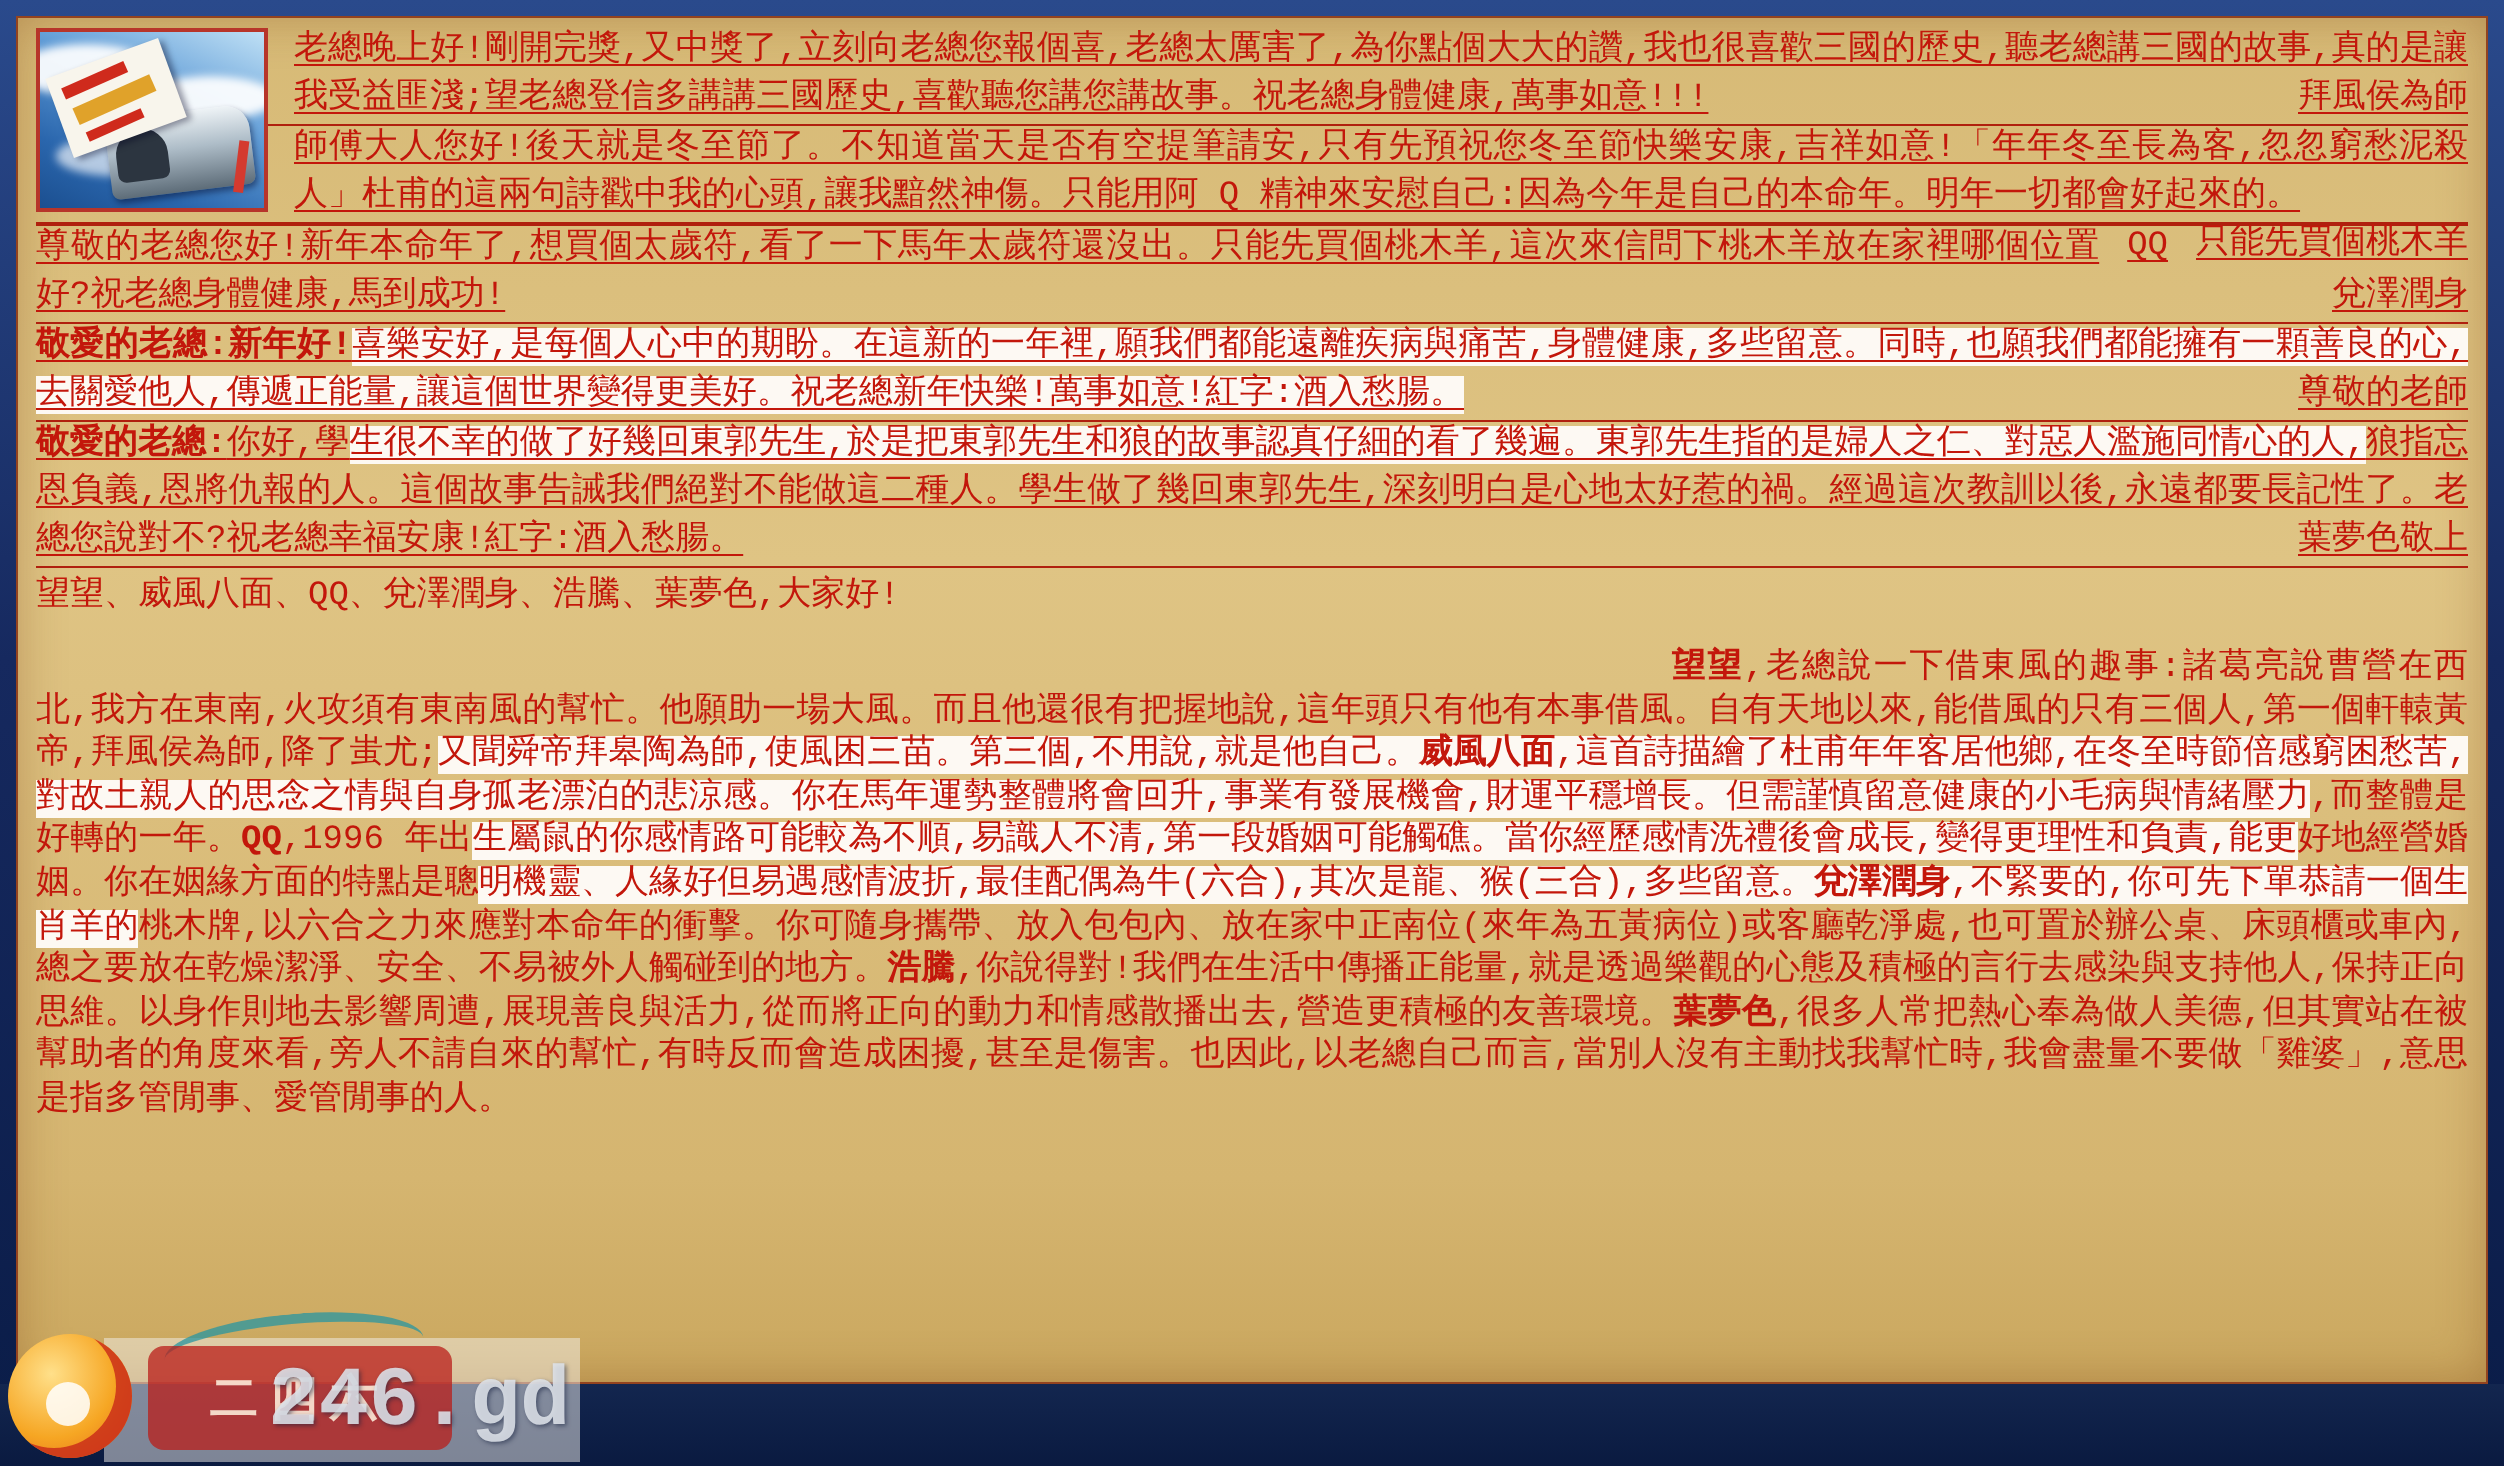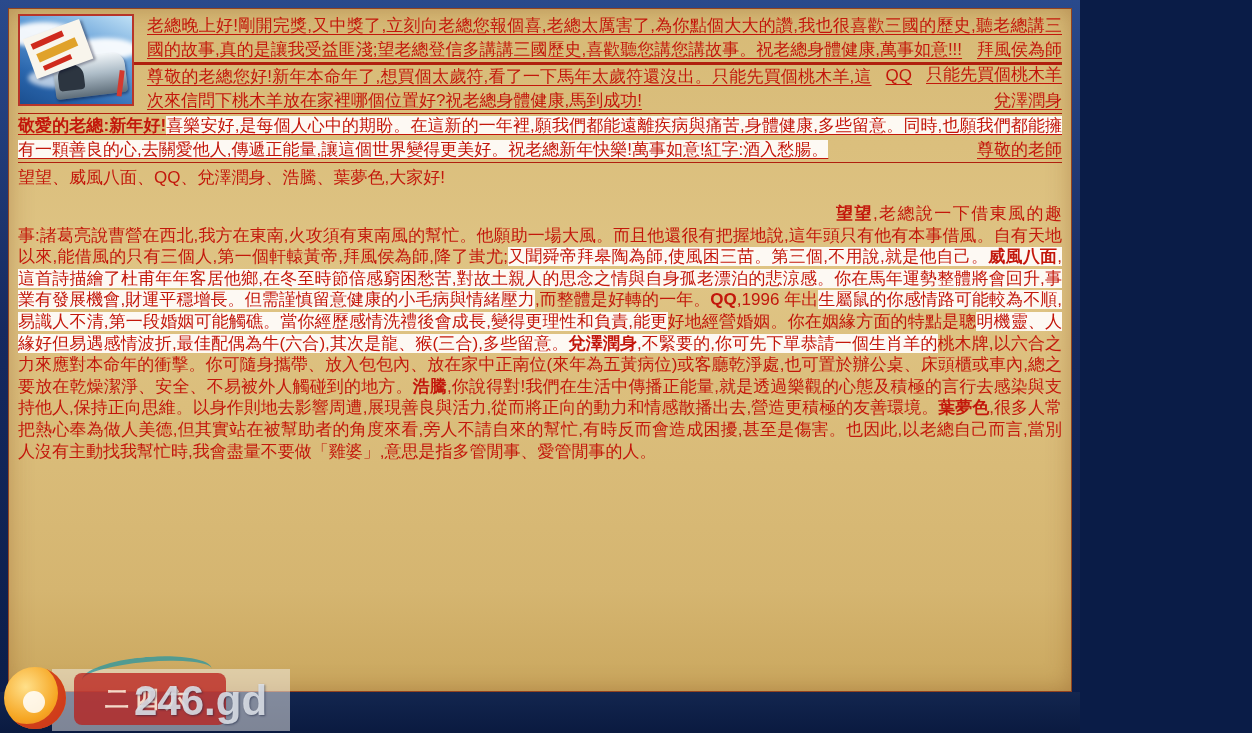--- a/index.html
+++ b/index.html
@@ -1,18 +1,18 @@
 <!DOCTYPE html>
 <html><head>
 <meta charset="utf-8">
 <style>
   html,body{margin:0;padding:0;background:#0a1c47;}
-  .frame{position:relative;width:1080px;height:733px;overflow:hidden;
+  .frame{position:relative;width:1252px;height:733px;overflow:hidden;
     background:linear-gradient(180deg,#2a4a8c 0%,#16295f 45%,#0a1c47 100%);
-    font-family:Liberation Sans, sans-serif;}
+    font-family:Liberation Mono, monospace;}
   .panel{position:absolute;left:8px;top:8px;right:8px;bottom:41px;box-sizing:border-box;
     background:linear-gradient(180deg,#d7ba76 0%,#dfc484 40%,#d5b570 85%,#caa75e 100%);
     box-shadow:inset 0 0 0 1px #93431f, inset 0 0 24px rgba(120,60,18,.35);
     padding:6px 10px;}
   .content{color:#c3170b;font-size:17px;text-align:justify;}
   .letter{line-height:24px;text-decoration:underline;text-decoration-thickness:1px;
     text-underline-offset:3px;border-bottom:1px solid #b0200e;}
   .sig{float:right;text-decoration:underline;text-underline-offset:3px;padding-left:14px;}
   .hl{background:#fdf9f3;}
   .b{font-weight:bold;}
@@ -76,24 +76,25 @@
         </div>
         <div class="card">
           <div class="card-mark m1"></div>
           <div class="card-mark m2"></div>
           <div class="card-mark m3"></div>
         </div>
       </div>
 
       <div>
           <div class="letter"><span>老總晚上好!剛開完獎,又中獎了,立刻向老總您報個喜,老總太厲害了,為你點個大大的讚,我也很喜歡三國的歷史,聽老總講三國的故事,真的是讓我受益匪淺;望老總登信多講講三國歷史,喜歡聽您講您講故事。祝老總身體健康,萬事如意!!!</span><span class="sig">拜風侯為師</span></div>
-          <div class="letter"><span class="sig">只能先買個桃木羊</span></div>
+          <div class="letter"><span>師傅大人您好!後天就是冬至節了。不知道當天是否有空提筆請安,只有先預祝您冬至節快樂安康,吉祥如意!「年年冬至長為客,忽忽窮愁泥殺人」杜甫的這兩句詩戳中我的心頭,讓我黯然神傷。只能用阿 Q 精神來安慰自己:因為今年是自己的本命年。明年一切都會好起來的。</span><span class="sig">只能先買個桃木羊</span></div>
           <div class="letter"><span class="sig">QQ</span></div>
           <div class="letter"><span>尊敬的老總您好!新年本命年了,想買個太歲符,看了一下馬年太歲符還沒出。只能先買個桃木羊,這次來信問下桃木羊放在家裡哪個位置好?祝老總身體健康,馬到成功!</span><span class="sig">兌澤潤身</span></div>
           <div class="letter"><span class="b">敬愛的老總:新年好!</span><span class="hl">喜樂安好,是每個人心中的期盼。在這新的一年裡,願我們都能遠離疾病與痛苦,身體健康,多些留意。同時,也願我們都能擁有一顆善良的心,去關愛他人,傳遞正能量,讓這個世界變得更美好。祝老總新年快樂!萬事如意!紅字:酒入愁腸。</span><span class="sig">尊敬的老師</span></div>
+          <div class="letter"><span class="b">敬愛的老總:</span><span>你好,學</span><span class="hl">生很不幸的做了好幾回東郭先生,於是把東郭先生和狼的故事認真仔細的看了幾遍。東郭先生指的是婦人之仁、對惡人濫施同情心的人,</span><span>狼指忘恩負義,恩將仇報的人。這個故事告誡我們絕對不能做這二種人。學生做了幾回東郭先生,深刻明白是心地太好惹的禍。經過這次教訓以後,永遠都要長記性了。老總您說對不?祝老總幸福安康!紅字:酒入愁腸。</span><span class="sig">葉夢色敬上</span></div>
         </div>
 
       <div class="greeting">望望、威風八面、QQ、兌澤潤身、浩騰、葉夢色,大家好!</div>
 
       <div class="reply"><span class="b">望望</span><span>,老總說一下借東風的趣事:諸葛亮說曹營在西北,我方在東南,火攻須有東南風的幫忙。他願助一場大風。而且他還很有把握地說,這年頭只有他有本事借風。自有天地以來,能借風的只有三個人,第一個軒轅黃帝,拜風侯為師,降了蚩尤;</span><span class="hl">又聞舜帝拜皋陶為師,使風困三苗。第三個,不用說,就是他自己。</span><span class="b hl">威風八面</span><span class="hl">,這首詩描繪了杜甫年年客居他鄉,在冬至時節倍感窮困愁苦,對故土親人的思念之情與自身孤老漂泊的悲涼感。你在馬年運勢整體將會回升,事業有發展機會,財運平穩增長。但需謹慎留意健康的小毛病與情緒壓力</span><span>,而整體是好轉的一年。</span><span class="b">QQ</span><span>,1996 年出</span><span class="hl">生屬鼠的你感情路可能較為不順,易識人不清,第一段婚姻可能觸礁。當你經歷感情洗禮後會成長,變得更理性和負責,能更</span><span>好地經營婚姻。你在姻緣方面的特點是聰</span><span class="hl">明機靈、人緣好但易遇感情波折,最佳配偶為牛(六合),其次是龍、猴(三合),多些留意。</span><span class="b hl">兌澤潤身</span><span class="hl">,不緊要的,你可先下單恭請一個生肖羊的</span><span>桃木牌,以六合之力來應對本命年的衝擊。你可隨身攜帶、放入包包內、放在家中正南位(來年為五黃病位)或客廳乾淨處,也可置於辦公桌、床頭櫃或車內,總之要放在乾燥潔淨、安全、不易被外人觸碰到的地方。</span><span class="b">浩騰</span><span>,你說得對!我們在生活中傳播正能量,就是透過樂觀的心態及積極的言行去感染與支持他人,保持正向思維。以身作則地去影響周遭,展現善良與活力,從而將正向的動力和情感散播出去,營造更積極的友善環境。</span><span class="b">葉夢色</span><span>,很多人常把熱心奉為做人美德,但其實站在被幫助者的角度來看,旁人不請自來的幫忙,有時反而會造成困擾,甚至是傷害。也因此,以老總自己而言,當別人沒有主動找我幫忙時,我會盡量不要做「雞婆」,意思是指多管閒事、愛管閒事的人。</span></div>
 
     </div>
   </div>
 
   <div class="bottom-bar"></div>

